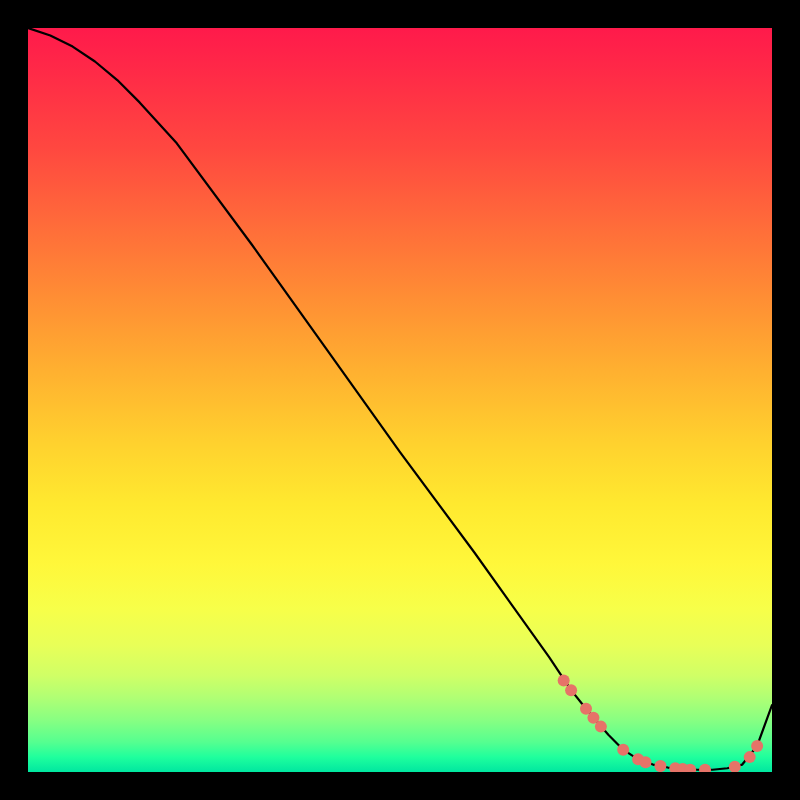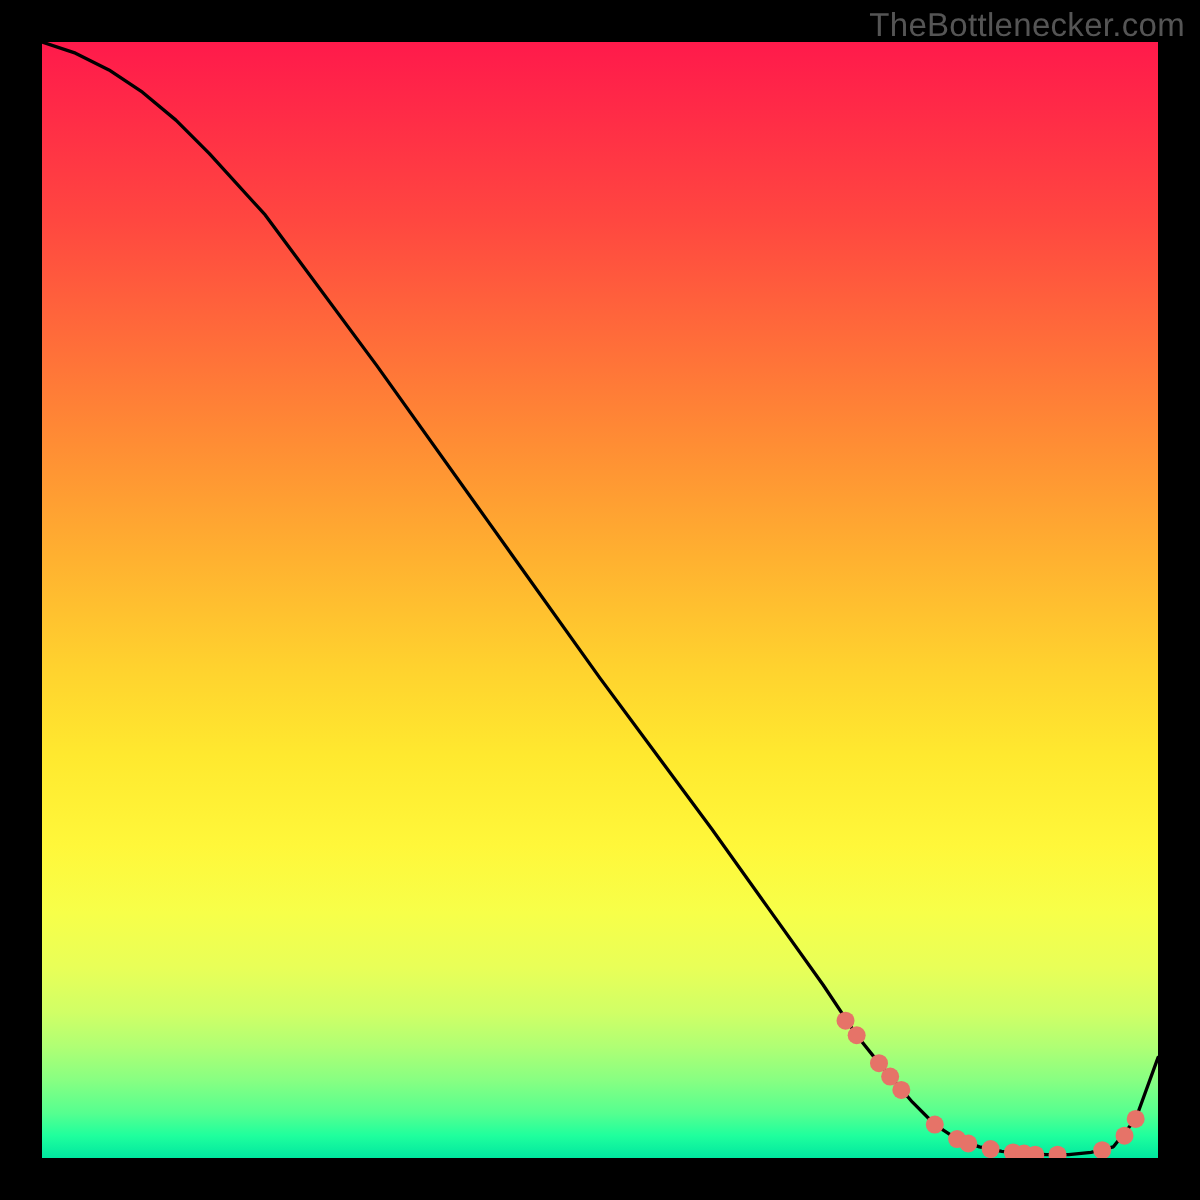--- a/index.html
+++ b/index.html
@@ -64,21 +64,20 @@
   
   .marker {
     fill: #e67368;
     stroke: none;
   }
 </style>
 </head>
 <body>
 
 <div class="frame">
-  <div class="watermark">TheBottlenecker.com</div>
 
   <div class="plot">
 
     <svg id="chart-svg" width="744" height="744" viewBox="0 0 744 744" preserveAspectRatio="none">
       <path id="curve-path" fill="none" stroke="#000000" stroke-width="2.2" stroke-linejoin="round" stroke-linecap="round" d="M0.00 0.00 L22.32 7.44 L44.64 18.60 L66.96 33.48 L89.28 52.08 L111.60 74.40 L148.80 115.32 L223.20 215.76 L297.60 319.92 L372.00 424.08 L446.40 524.52 L483.60 576.60 L520.80 628.68 L543.12 662.16 L558.00 680.76 L580.32 706.80 L595.20 721.68 L610.08 731.35 L624.96 736.56 L639.84 739.54 L654.72 741.02 L669.60 741.77 L684.48 741.77 L699.36 740.28 L714.24 736.56 L729.12 717.96 L744.00 677.04"></path>
       <g id="markers">
           <circle cx="535.68" cy="652.49" r="6" class="marker" fill="#e67368"></circle>
           <circle cx="543.12" cy="662.16" r="6" class="marker" fill="#e67368"></circle>
           <circle cx="558.00" cy="680.76" r="6" class="marker" fill="#e67368"></circle>
           <circle cx="565.44" cy="689.69" r="6" class="marker" fill="#e67368"></circle>

